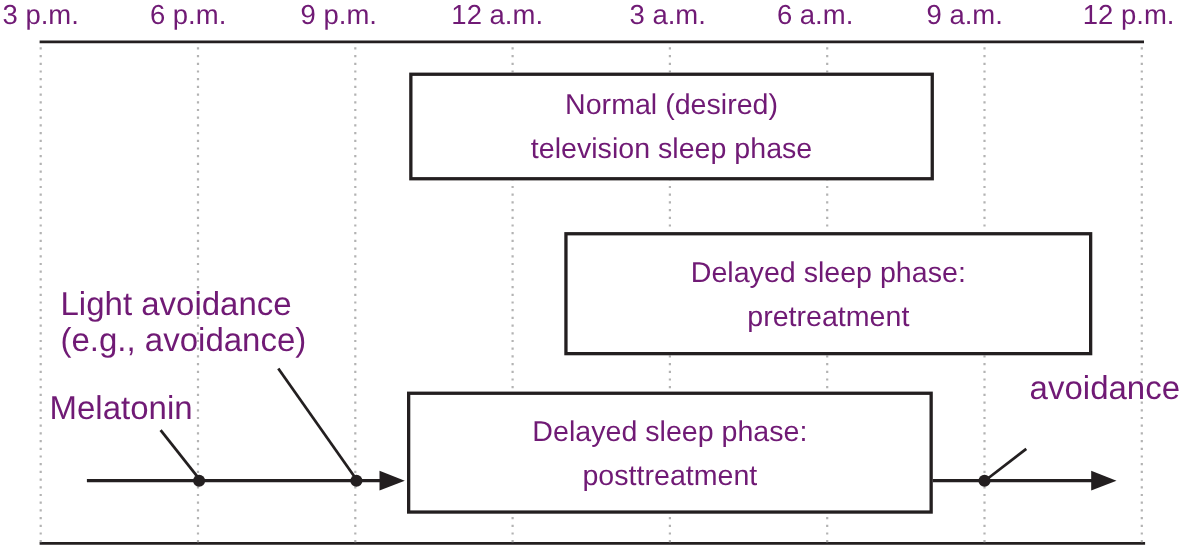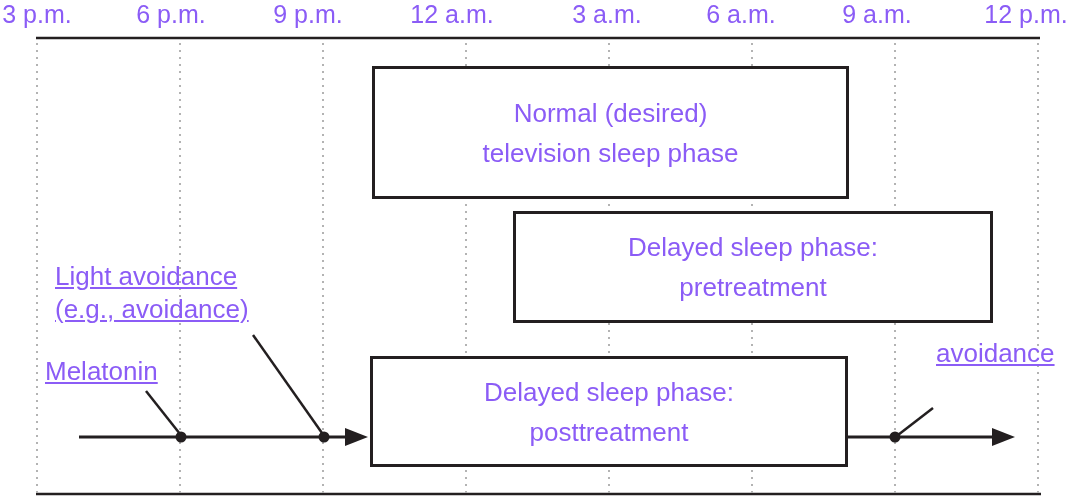--- a/index.html
+++ b/index.html
@@ -6,21 +6,21 @@
     margin: 0;
     padding: 0;
     background: #ffffff;
   }
   .diagram {
     position: relative;
     width: 1085px;
     height: 499px;
     background: #ffffff;
     font-family: "Liberation Sans", sans-serif;
-    color: #8b5cf6;
+    color: #701a75;
     overflow: hidden;
   }
   svg.layer {
     position: absolute;
     left: 0;
     top: 0;
     width: 1085px;
     height: 499px;
   }
   #gridlines { z-index: 1; }
@@ -51,31 +51,30 @@
     border: 3px solid #231f20;
     z-index: 2;
     display: flex;
     flex-direction: column;
     align-items: center;
     justify-content: center;
     text-align: center;
     font-size: 26px;
     line-height: 40px;
   }
-  #box-normal        { left: 372px; top: 66px;  width: 477px; height: 133px; }
+  #box-normal        { left: 372px; top: 66px;  width: 477px; height: 98px; }
   #box-pretreatment  { left: 513px; top: 211px; width: 480px; height: 112px; }
   #box-posttreatment { left: 370px; top: 356px; width: 478px; height: 111px; }
 
   .annotation {
     position: absolute;
-    font-size: 26px;
+    font-size: 30px;
     line-height: 33px;
     white-space: nowrap;
     z-index: 4;
-    text-decoration: underline;
   }
   #label-melatonin      { left: 13px;  top: 355px; margin-left: 32px; }
   #label-light-avoid    { left: 55px;  top: 260px; }
   #label-bright-light   { left: 936px; top: 337px; }
 </style>
 </head>
 <body>
 
 <div class="diagram">
 

